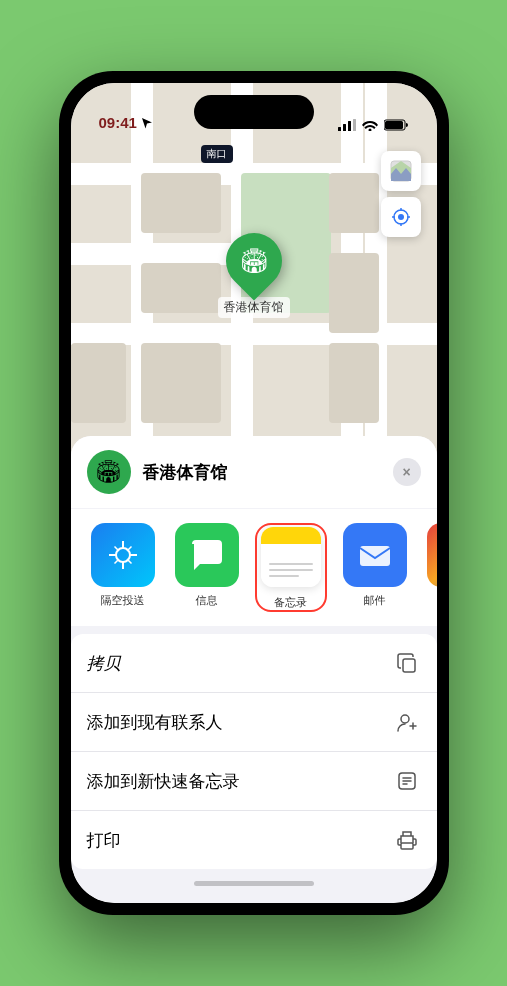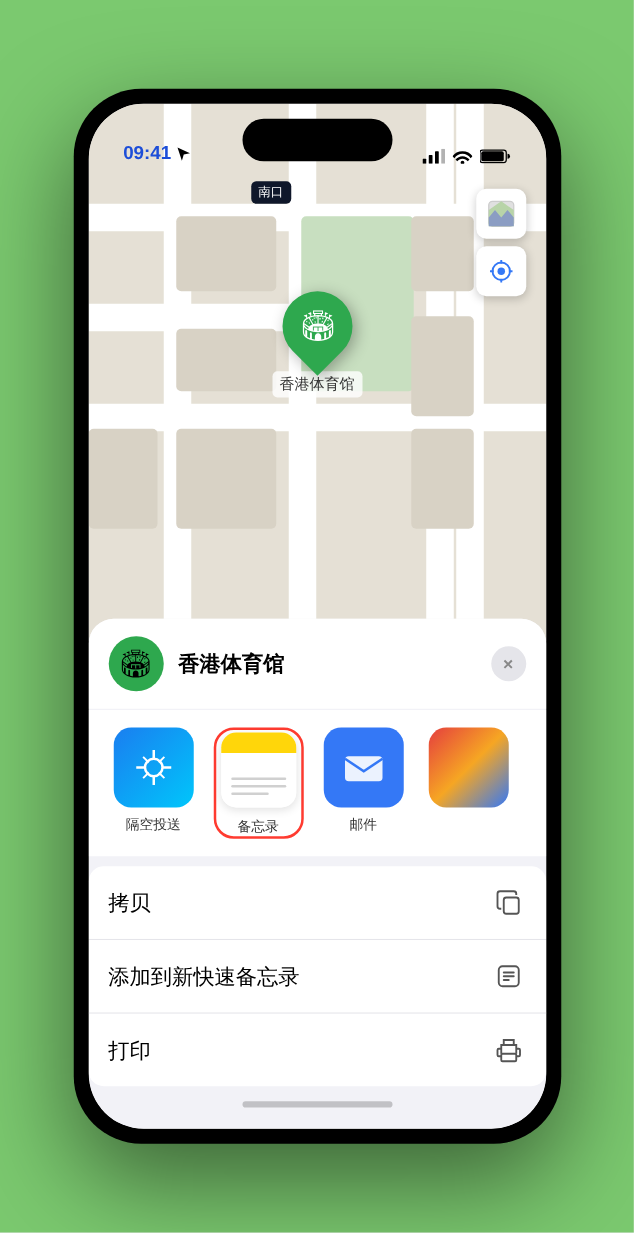--- a/index.html
+++ b/index.html
@@ -50,21 +50,21 @@
       height: 54px;
       display: flex;
       align-items: flex-end;
       justify-content: space-between;
       padding: 0 28px 6px;
       z-index: 99;
     }
     .status-time {
       font-size: 15px;
       font-weight: 600;
-      color: #1d4ed8;
+      color: #7f1d1d;
     }
     .status-icons {
       display: flex;
       align-items: center;
       gap: 6px;
     }
     .status-icons svg {
       fill: #000;
     }
     
@@ -287,20 +287,21 @@
       background: #fff;
       padding: 15px 16px;
       display: flex;
       align-items: center;
       justify-content: space-between;
       border-bottom: 0.5px solid #e5e5ea;
       cursor: pointer;
     }
     .action-row:first-child {
       border-radius: 12px 12px 0 0;
+      font-style: italic;
     }
     .action-row:last-child {
       border-bottom: none;
       border-radius: 0 0 12px 12px;
     }
     .action-label {
       font-size: 17px;
       color: #000;
     }
     .action-icon {
@@ -434,20 +435,28 @@
           <div class="share-icon-wrap share-icon-airdrop">
             <svg width="34" height="34" viewBox="0 0 34 34" fill="none">
               <circle cx="17" cy="17" r="7" fill="none" stroke="#fff" stroke-width="2"></circle>
               <path d="M17 3 L17 10 M17 24 L17 31 M3 17 L10 17 M24 17 L31 17" stroke="#fff" stroke-width="2"></path>
               <path d="M8.5 8.5 L13 13 M21 21 L25.5 25.5 M8.5 25.5 L13 21 M21 13 L25.5 8.5" stroke="#fff" stroke-width="1.5"></path>
             </svg>
           </div>
           <span class="share-label">隔空投送</span>
         </div>
 
+        <div class="share-item">
+          <div class="share-icon-wrap share-icon-message">
+            <svg width="38" height="38" viewBox="0 0 38 38" fill="none">
+              <path d="M4 8a4 4 0 014-4h22a4 4 0 014 4v16a4 4 0 01-4 4H12l-6 6V8z" fill="#fff"></path>
+            </svg>
+          </div>
+          <span class="share-label">信息</span>
+        </div>
 
         <div class="share-item notes-selected">
           <div style="padding:2px;">
             <div class="share-icon-notes-inner">
               <div class="notes-line"></div>
               <div class="notes-line"></div>
               <div class="notes-line" style="width:70%;"></div>
             </div>
           </div>
           <span class="share-label">备忘录</span>
@@ -479,20 +488,32 @@
           <span class="action-label">拷贝</span>
           <div class="action-icon">
             <svg width="22" height="22" viewBox="0 0 22 22" fill="none">
               <rect x="7" y="7" width="12" height="13" rx="2" stroke="#555" stroke-width="1.5"></rect>
               <path d="M5 16H4a2 2 0 01-2-2V4a2 2 0 012-2h11a2 2 0 012 2v1" stroke="#555" stroke-width="1.5"></path>
             </svg>
           </div>
         </div>
 
 
+        <div class="action-row">
+          <span class="action-label">添加到现有联系人</span>
+          <div class="action-icon">
+            <svg width="22" height="22" viewBox="0 0 22 22" fill="none">
+              <circle cx="9" cy="8" r="4" stroke="#555" stroke-width="1.5"></circle>
+              <path d="M2 20c0-4 3.1-7 7-7" stroke="#555" stroke-width="1.5" stroke-linecap="round"></path>
+              <circle cx="17" cy="15" r="4" fill="#555" opacity="0"></circle>
+              <line x1="17" y1="12" x2="17" y2="18" stroke="#555" stroke-width="1.5" stroke-linecap="round"></line>
+              <line x1="14" y1="15" x2="20" y2="15" stroke="#555" stroke-width="1.5" stroke-linecap="round"></line>
+            </svg>
+          </div>
+        </div>
 
         <div class="action-row">
           <span class="action-label">添加到新快速备忘录</span>
           <div class="action-icon">
             <svg width="22" height="22" viewBox="0 0 22 22" fill="none">
               <rect x="3" y="3" width="16" height="16" rx="3" stroke="#555" stroke-width="1.5"></rect>
               <line x1="7" y1="8" x2="15" y2="8" stroke="#555" stroke-width="1.5" stroke-linecap="round"></line>
               <line x1="7" y1="11" x2="15" y2="11" stroke="#555" stroke-width="1.5" stroke-linecap="round"></line>
               <line x1="7" y1="14" x2="11" y2="14" stroke="#555" stroke-width="1.5" stroke-linecap="round"></line>
             </svg>

